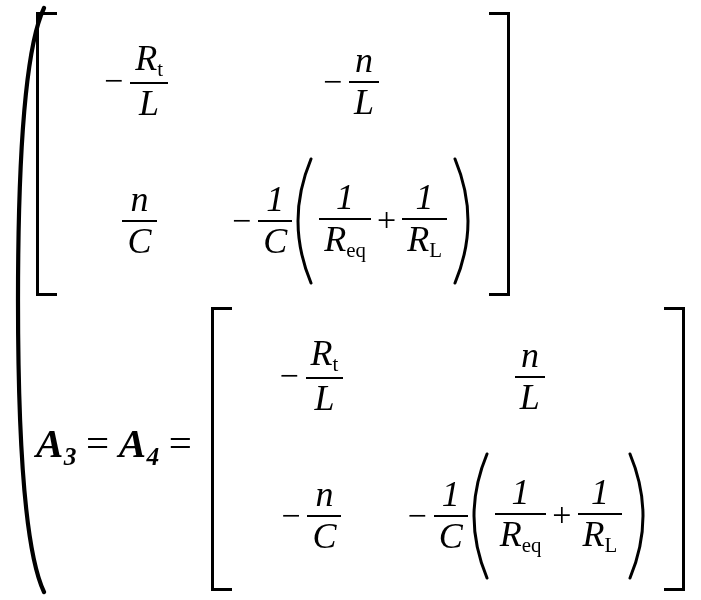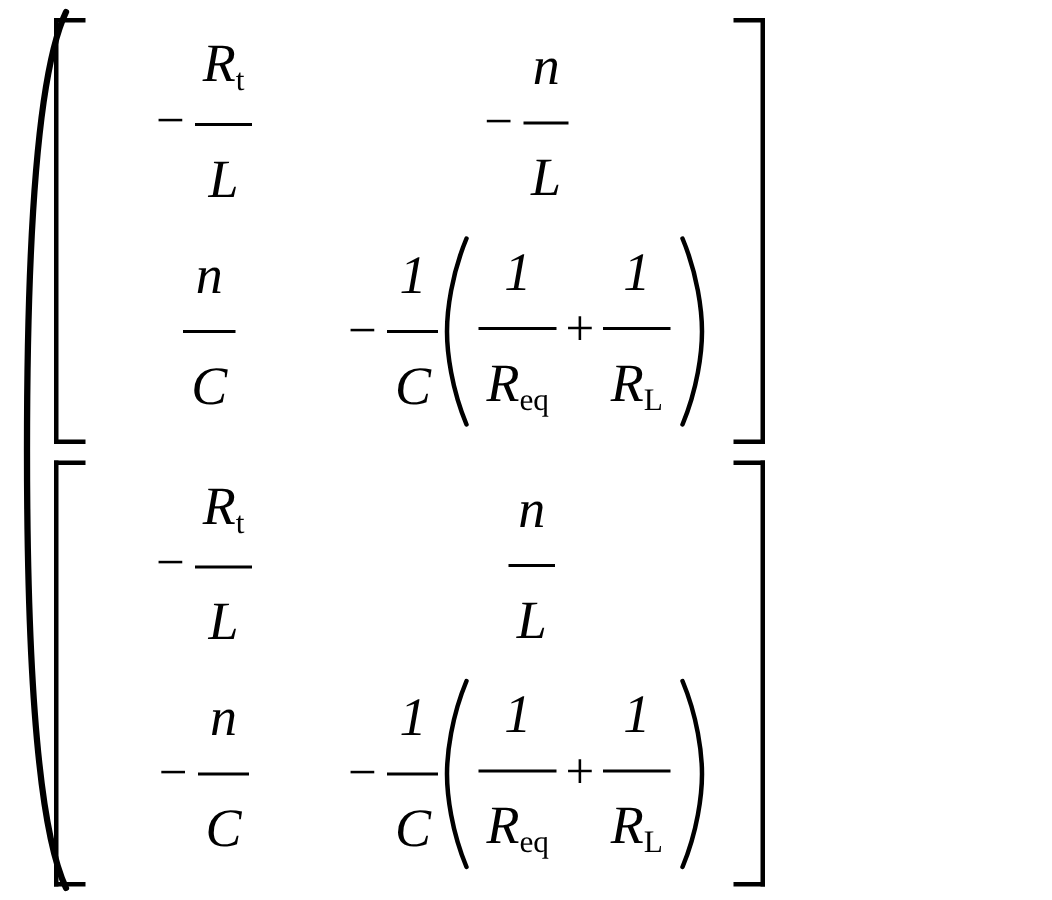--- a/index.html
+++ b/index.html
@@ -114,21 +114,20 @@
   .op.minus-lead { margin-right: 5px; margin-left: 0; }
 
   .frac {
     display: inline-flex;
     flex-direction: column;
     align-items: center;
     justify-content: center;
     vertical-align: middle;
     line-height: 1.04;
     margin: 0 2px;
-    gap: 16px;
   }
   .frac > .num,
   .frac > .den {
     display: block;
     padding: 0 5px;
     font-style: italic;
     font-size: 36px;
     white-space: nowrap;
   }
   .frac > .num { padding-bottom: 1px; }
@@ -251,20 +250,23 @@
             </span>
           </div>
         </div>
 
       </div>
     </div>
   </div>
 
   <div class="eq-row" id="eq-row-2">
 
+    <div class="lhs">
+      <span>A</span><span class="sub">3</span><span class="eqsign">=</span><span>A</span><span class="sub">4</span><span class="eqsign">=</span>
+    </div>
 
     <div class="matrix">
       <span class="bracket left"></span>
       <span class="bracket right"></span>
 
       <div class="matrix-body">
 
         <div class="matrix-line">
 
           <div class="cell c1">

